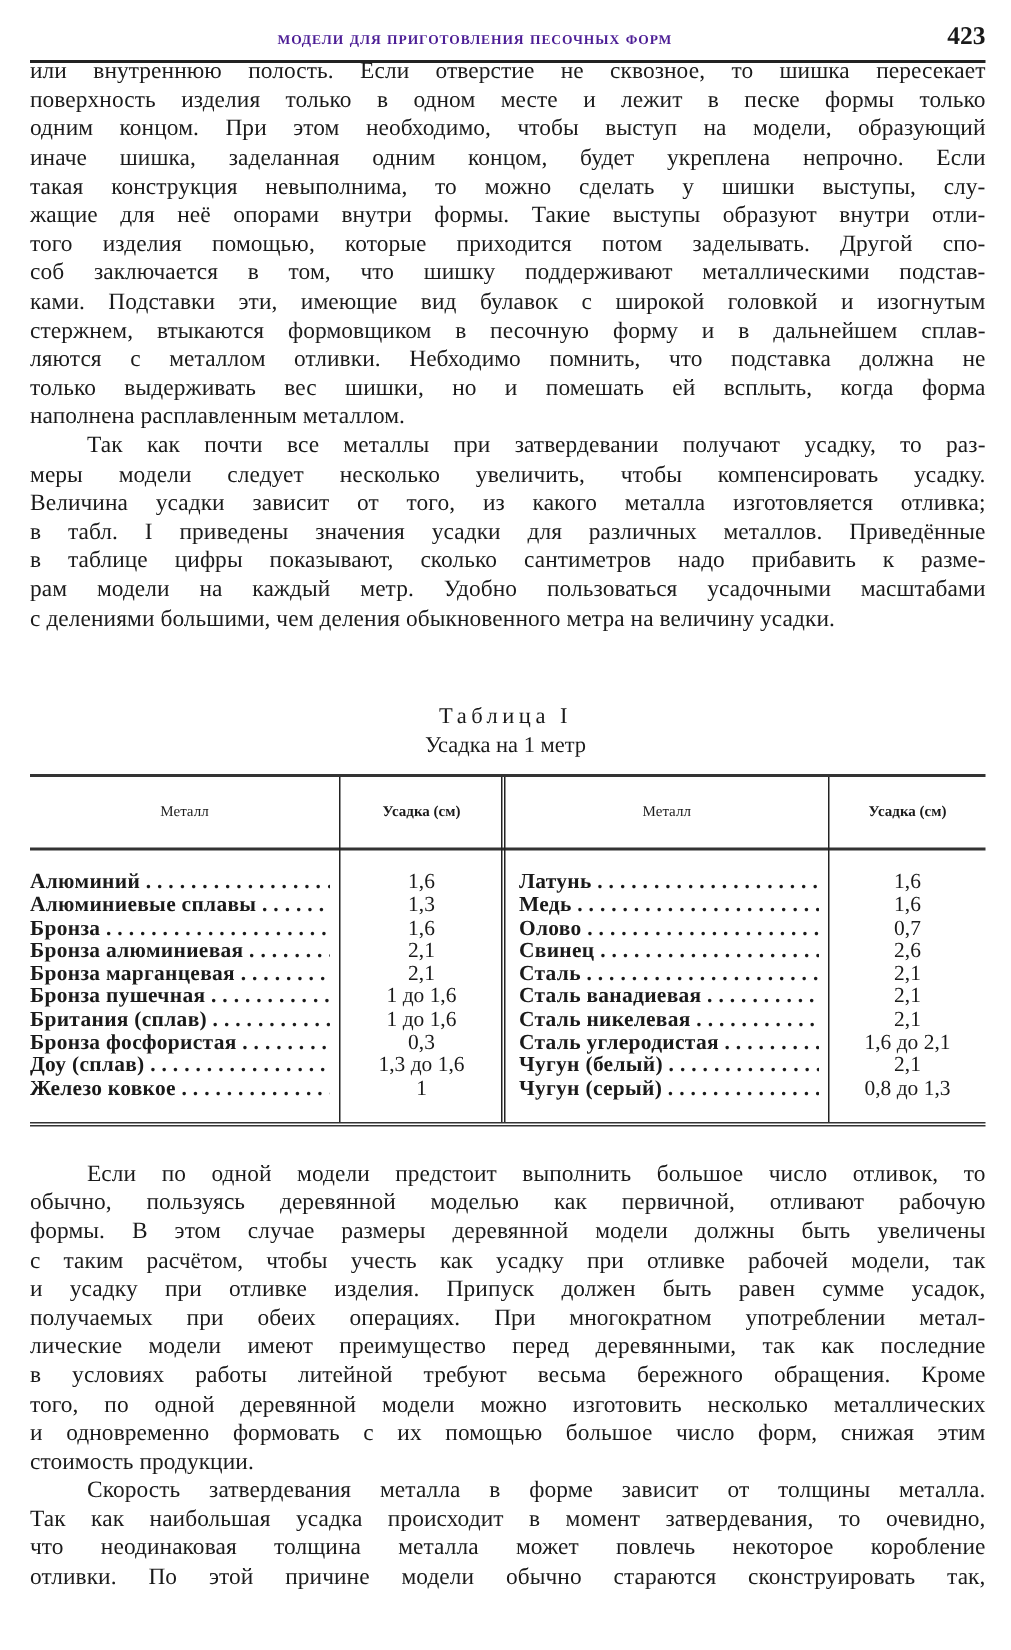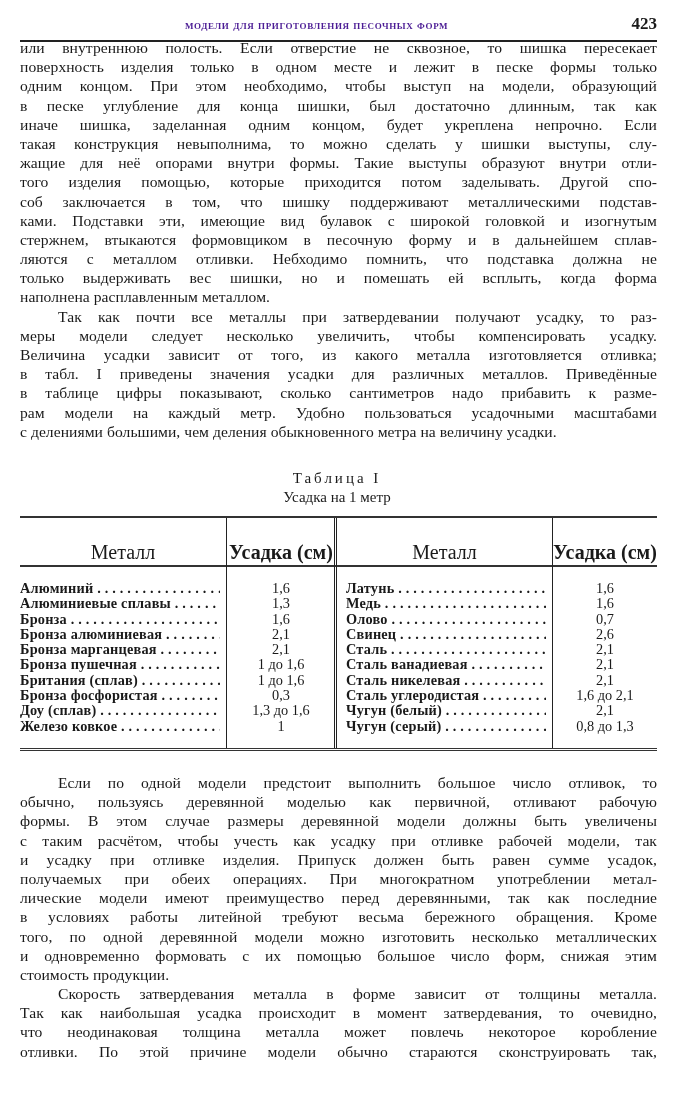--- a/index.html
+++ b/index.html
@@ -14,42 +14,41 @@
                 text-align: justify; letter-spacing: 0.05px; }
   .line { display: block; white-space: nowrap; text-align: justify; text-align-last: justify; height: 19.2px; }
   .line.last { text-align-last: left; }
   .line.indent { padding-left: 38px; }
   .block-1 { top: 38px; }
   .table-caption { position: absolute; left: 0; width: 674px; text-align: center; font-size: 15px; }
   .caption-label { top: 470px; letter-spacing: 3px; }
   .caption-title { top: 489px; }
   .data-table { position: absolute; left: 20px; top: 516px; width: 637px; height: 230px;
                 border-top: 2px solid #333; border-bottom: 3px double #333; }
-  .col-header { position: absolute; top: 0; height: 49px; line-height: 47px; font-size: 20px; text-align: center; margin-top: 11px; }
+  .col-header { position: absolute; top: 0; height: 49px; line-height: 47px; font-size: 10px; text-align: center; }
   .header-sep { position: absolute; left: 0; right: 0; top: 47px; border-top: 2px solid #333; }
   .vline { position: absolute; top: 0; bottom: 0; border-left: 1.5px solid #222; }
   .vline.double { border-left: 3px double #222; }
   .rows { position: absolute; top: 63px; font-size: 14.3px; line-height: 15.3px; }
   .row-name { display: block; white-space: nowrap; overflow: hidden; font-weight: bold; letter-spacing: 0.2px; }
   .row-name::after { content: " . . . . . . . . . . . . . . . . . . . . . ."; font-weight: bold; }
   .row-val { display: block; text-align: center; font-weight: normal; }
 </style>
 </head>
 <body>
 
 <div class="running-head">
   <span class="running-title">МОДЕЛИ ДЛЯ ПРИГОТОВЛЕНИЯ ПЕСОЧНЫХ ФОРМ</span>
   <span class="page-number">423</span>
 </div>
 
 <div class="text-block block-1">
   <span class="line">или внутреннюю полость. Если отверстие не сквозное, то шишка пересекает</span>
   <span class="line">поверхность изделия только в одном месте и лежит в песке формы только</span>
   <span class="line">одним концом. При этом необходимо, чтобы выступ на модели, образующий</span>
-  <span class="line">в песке углубление для конца шишки, был достаточно длинным, так как</span>
   <span class="line">иначе шишка, заделанная одним концом, будет укреплена непрочно. Если</span>
   <span class="line">такая конструкция невыполнима, то можно сделать у шишки выступы, слу-</span>
   <span class="line">жащие для неё опорами внутри формы. Такие выступы образуют внутри отли-</span>
   <span class="line">того изделия помощью, которые приходится потом заделывать. Другой спо-</span>
   <span class="line">соб заключается в том, что шишку поддерживают металлическими подстав-</span>
   <span class="line">ками. Подставки эти, имеющие вид булавок с широкой головкой и изогнутым</span>
   <span class="line">стержнем, втыкаются формовщиком в песочную форму и в дальнейшем сплав-</span>
   <span class="line">ляются с металлом отливки. Небходимо помнить, что подставка должна не</span>
   <span class="line">только выдерживать вес шишки, но и помешать ей всплыть, когда форма</span>
   <span class="line last">наполнена расплавленным металлом.</span>

